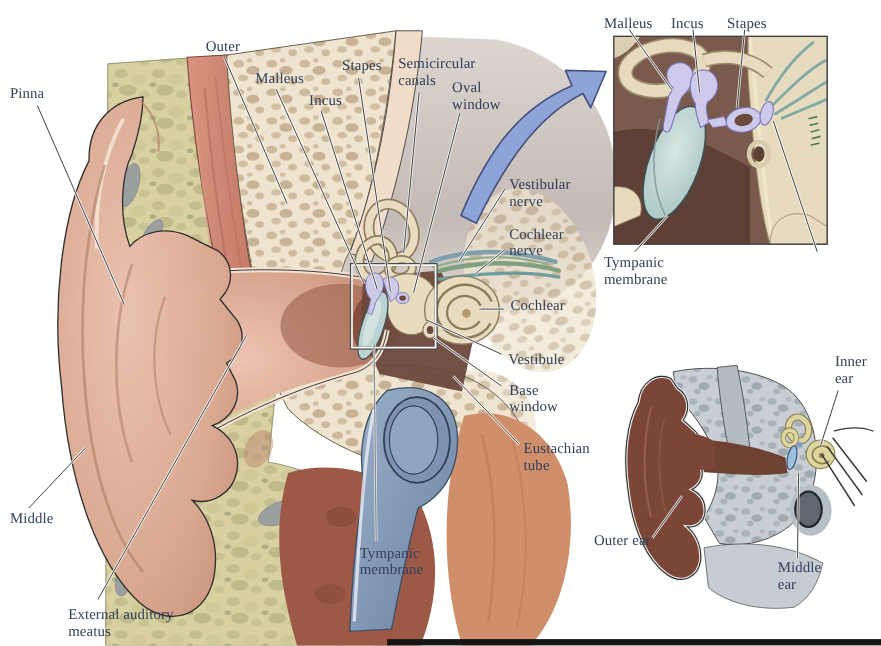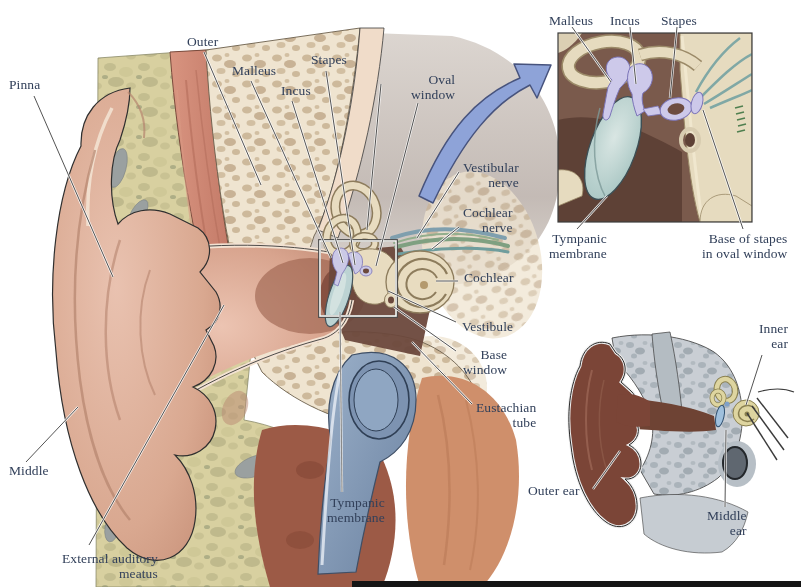--- a/index.html
+++ b/index.html
@@ -1,20 +1,20 @@
 <!DOCTYPE html>
 <html><head>
 <meta charset="utf-8">
 <style>
   html,body{margin:0;padding:0;background:#fff;}
   .stage{position:relative;width:801px;height:587px;background:#ffffff;overflow:hidden;
          font-family:"Liberation Serif", serif;}
   .art{position:absolute;left:0;top:0;}
   .lbl{position:absolute;font-size:13.5px;line-height:1.13;color:#32405a;
-       white-space:pre-line;letter-spacing:.1px;text-align:right;}
+       white-space:pre-line;letter-spacing:.1px;}
 </style>
 </head>
 <body>
 
 <div class="stage">
 
 <svg class="art" width="801" height="587" viewBox="0 0 801 587">
   <defs>
     <pattern id="cartP" width="34" height="30" patternUnits="userSpaceOnUse">
       <rect width="34" height="30" fill="#d8d0a0"></rect>
@@ -336,20 +336,22 @@
   </g>
 
   <rect x="352" y="581" width="449" height="6" fill="#151515"></rect>
 </svg>
 
 <div class="lbl" style="left:9px;top:77px">Pinna</div>
 <div class="lbl" style="left:187px;top:34px">Outer</div>
 <div class="lbl" style="left:232px;top:63px">Malleus</div>
 <div class="lbl" style="left:281px;top:83px">Incus</div>
 <div class="lbl" style="left:311px;top:52px">Stapes</div>
+<div class="lbl" style="left:362px;top:50px">Semicircular
+canals</div>
 <div class="lbl" style="left:411px;top:72px">Oval
 window</div>
 <div class="lbl" style="left:463px;top:160px">Vestibular
 nerve</div>
 <div class="lbl" style="left:463px;top:205px">Cochlear
 nerve</div>
 <div class="lbl" style="left:464px;top:270px">Cochlear</div>
 <div class="lbl" style="left:462px;top:319px">Vestibule</div>
 <div class="lbl" style="left:463px;top:347px">Base
 window</div>
@@ -359,22 +361,20 @@
 membrane</div>
 <div class="lbl" style="left:62px;top:551px">External auditory
 meatus</div>
 <div class="lbl" style="left:9px;top:463px">Middle</div>
 
 <div class="lbl" style="left:549px;top:13px">Malleus</div>
 <div class="lbl" style="left:610px;top:13px">Incus</div>
 <div class="lbl" style="left:661px;top:13px">Stapes</div>
 <div class="lbl" style="left:549px;top:231px">Tympanic
 membrane</div>
-<div class="lbl" style="left:702px;top:231px">Base of stapes
-in oval window</div>
 
 <div class="lbl" style="left:759px;top:321px">Inner
 ear</div>
-<div class="lbl" style="left:528px;top:483px">Outer ear</div>
+<div class="lbl" style="left:540px;top:483px">Outer ear</div>
 <div class="lbl" style="left:707px;top:508px">Middle
 ear</div>
 
 </div>
 
 </body></html>

